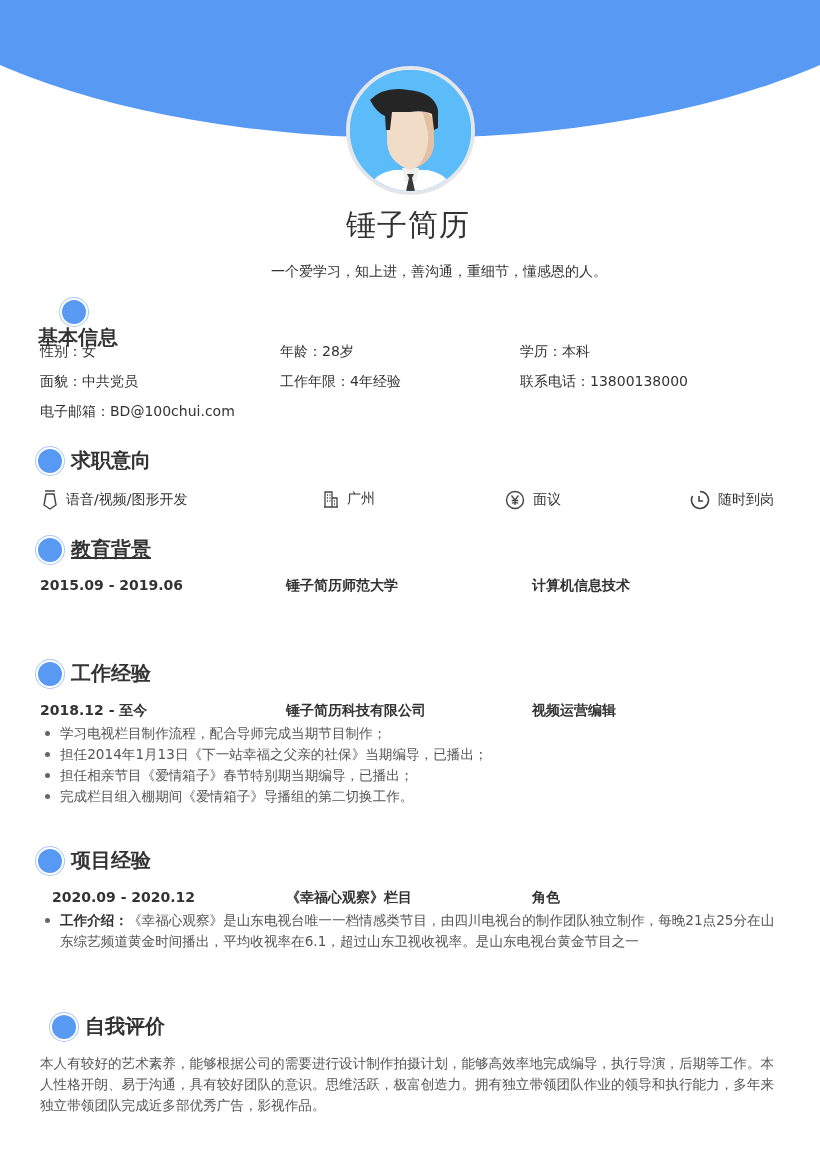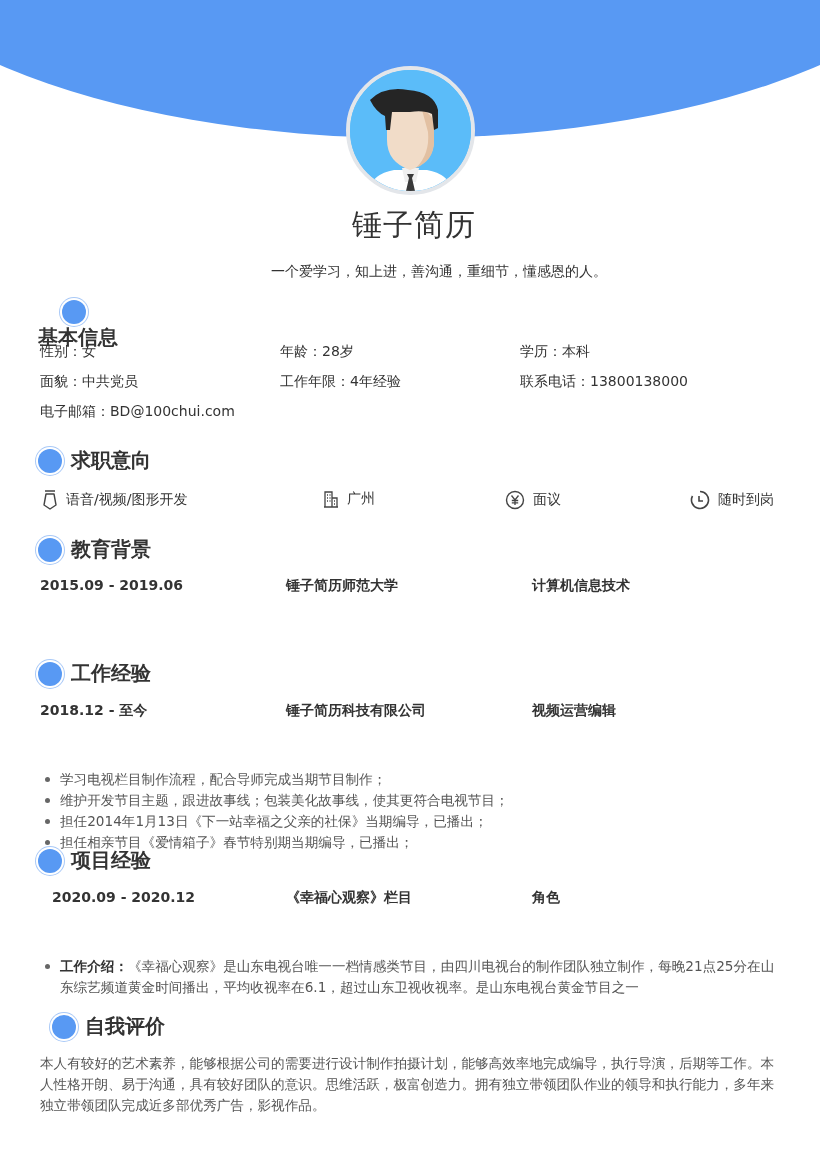--- a/index.html
+++ b/index.html
@@ -18,21 +18,21 @@
       left: 346px; top: 66px;
       width: 129px; height: 129px;
       border-radius: 50%;
       border: 4px solid #e3e6ea;
       background: #5bbcf9;
       overflow: hidden;
     }
     .avatar svg { display: block; }
 
     .name {
-      position: absolute; left: 12px; width: 804px; top: 205px;
+      position: absolute; left: 6px; width: 804px; top: 205px;
       text-align: center; font-size: 30px; color: #333; letter-spacing: 1px;
     }
     .motto {
       position: absolute; left: 0; width: 820px; top: 263px;
       text-align: center; font-size: 14px; color: #333; margin-left: 29px;
     }
 
     .section-title {
       position: absolute; left: 38px;
       display: flex; align-items: center;
@@ -44,21 +44,21 @@
       box-shadow: 0 0 0 2px #fff, 0 0 0 3px #a9c9f7;
       margin-right: 9px;
     }
 
     .row-text { position: absolute; font-size: 14px; color: #333; white-space: nowrap; }
     .bold { font-weight: bold; }
 
     .intent-item { position: absolute; display: flex; align-items: center; font-size: 14px; color: #333; top: 490px; }
     .intent-item svg { margin-right: 8px; }
 
-    ul.bullets { position: absolute; left: 40px; width: 745px; list-style: none; font-size: 13.6px; color: #555; margin-top: 46px; }
+    ul.bullets { position: absolute; left: 40px; width: 745px; list-style: none; font-size: 13.6px; color: #555; }
     ul.bullets li { position: relative; padding-left: 20px; line-height: 21px; }
     ul.bullets li::before {
       content: ""; position: absolute; left: 5px; top: 8px;
       width: 5px; height: 5px; border-radius: 50%; background: #666;
     }
     .label-bold { font-weight: bold; color: #333; }
 
     .para { position: absolute; left: 40px; width: 740px; font-size: 13.6px; color: #555; line-height: 21px; }
   </style>
 </head>
@@ -118,40 +118,40 @@
   <span>面议</span>
 </div>
 <div class="intent-item" style="left:690px;">
   <svg width="20" height="20" viewBox="0 0 20 20">
     <path d="M10 1.5 A8.5 8.5 0 1 1 2.5 6" fill="none" stroke="#444" stroke-width="1.6"></path>
     <path d="M9 6 L9 11 L13 11" fill="none" stroke="#444" stroke-width="1.6"></path>
   </svg>
   <span>随时到岗</span>
 </div>
 
-<div class="section-title" style="top:536px;">
+<div class="section-title" style="top:536px;text-decoration:underline;">
   <span class="dot"></span>
   <span>教育背景</span>
 </div>
 <div class="row-text bold" style="left:40px; top:577px;">2015.09 - 2019.06</div>
 <div class="row-text bold" style="left:286px; top:577px;">锤子简历师范大学</div>
 <div class="row-text bold" style="left:532px; top:577px;">计算机信息技术</div>
 
 <div class="section-title" style="top:660px;">
   <span class="dot"></span>
   <span>工作经验</span>
 </div>
 <div class="row-text bold" style="left:40px; top:702px;">2018.12 - 至今</div>
 <div class="row-text bold" style="left:286px; top:702px;">锤子简历科技有限公司</div>
 <div class="row-text bold" style="left:532px; top:702px;">视频运营编辑</div>
 <ul class="bullets" style="top:723px;">
   <li>学习电视栏目制作流程，配合导师完成当期节目制作；</li>
-  <li>维护开发节目主题，跟进故事线；包装美化故事线，使其更符合电视节目；</li>
   <li>担任2014年1月13日《下一站幸福之父亲的社保》当期编导，已播出；</li>
   <li>担任相亲节目《爱情箱子》春节特别期当期编导，已播出；</li>
+  <li>完成栏目组入棚期间《爱情箱子》导播组的第二切换工作。</li>
 </ul>
 
 <div class="section-title" style="top:847px;">
   <span class="dot"></span>
   <span>项目经验</span>
 </div>
 <div class="row-text bold" style="left:52px; top:889px;">2020.09 - 2020.12</div>
 <div class="row-text bold" style="left:286px; top:889px;">《幸福心观察》栏目</div>
 <div class="row-text bold" style="left:532px; top:889px;">角色</div>
 <ul class="bullets" style="top:910px;">

